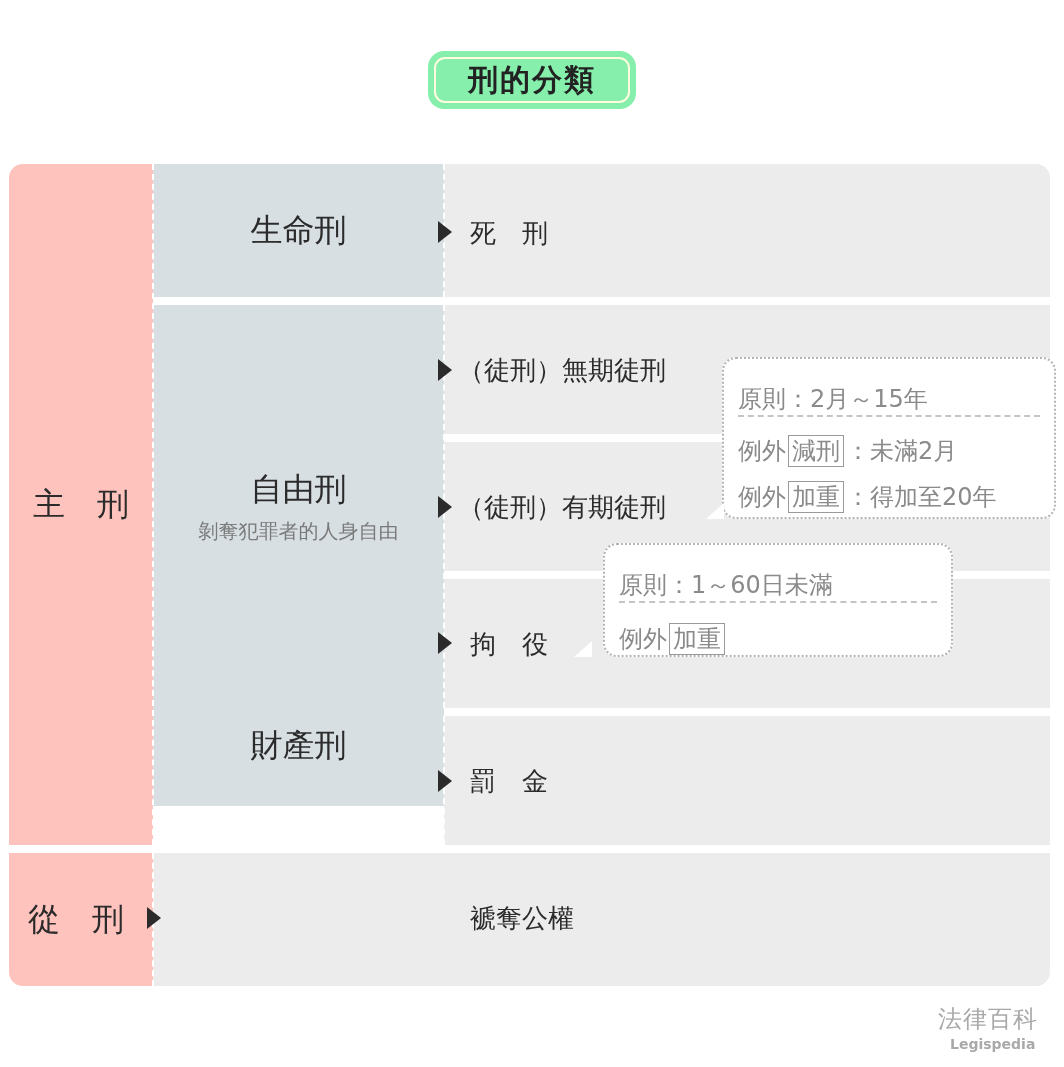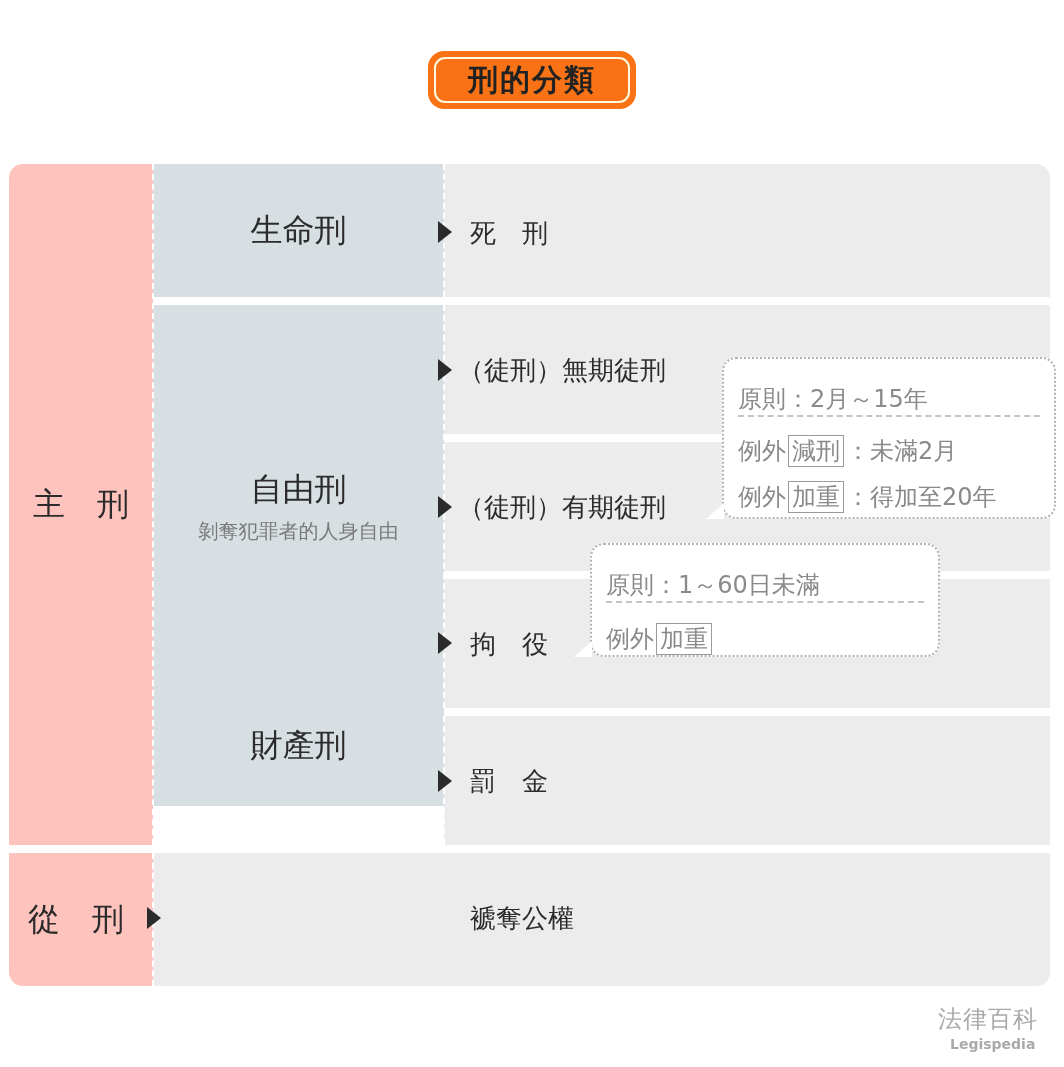--- a/index.html
+++ b/index.html
@@ -1,21 +1,21 @@
 <!DOCTYPE html>
 <html><head>
 <meta charset="utf-8">
 <style>
   * { box-sizing: border-box; margin: 0; padding: 0; }
   html, body { width: 1064px; height: 1067px; background: #ffffff; overflow: hidden; }
   body { position: relative; font-family: "DejaVu Sans", "Liberation Sans", sans-serif; color: #2b2b2b; }
 
   .title-badge {
     position: absolute; left: 428px; top: 51px; width: 208px; height: 58px;
-    background: #f97316; border-radius: 16px;
+    background: #86efac; border-radius: 16px;
     display: flex; align-items: center; justify-content: center;
   }
   .title-badge::before {
     content: ""; position: absolute; left: 6px; top: 6px; right: 6px; bottom: 6px;
     border: 2px solid #fffbe0; border-radius: 11px;
   }
   .title-text { position: relative; font-size: 30px; font-weight: bold; color: #222; letter-spacing: 2px; }
 
   .abs { position: absolute; }
   .cell-left { background: #ffc3bd; }
@@ -119,21 +119,21 @@
     <span>：未滿2月</span>
   </div>
   <div class="bubble-line" style="height:46px;">
     <span>例外</span>
     <span class="tag">加重</span>
     <span>：得加至20年</span>
   </div>
 </div>
 <div class="tail" style="left:706px; top:503px;"></div>
 
-<div class="bubble" style="left:590px; top:543px; width:350px; height:114px;">
+<div class="bubble" style="left:603px; top:543px; width:350px; height:114px;">
   <div class="bubble-line" style="height:56px;">
     <span>原則：1～60日未滿</span>
   </div>
   <div class="bubble-sep"></div>
   <div class="bubble-line" style="height:52px;">
     <span>例外</span>
     <span class="tag">加重</span>
   </div>
 </div>
 <div class="tail" style="left:574px; top:641px;"></div>

